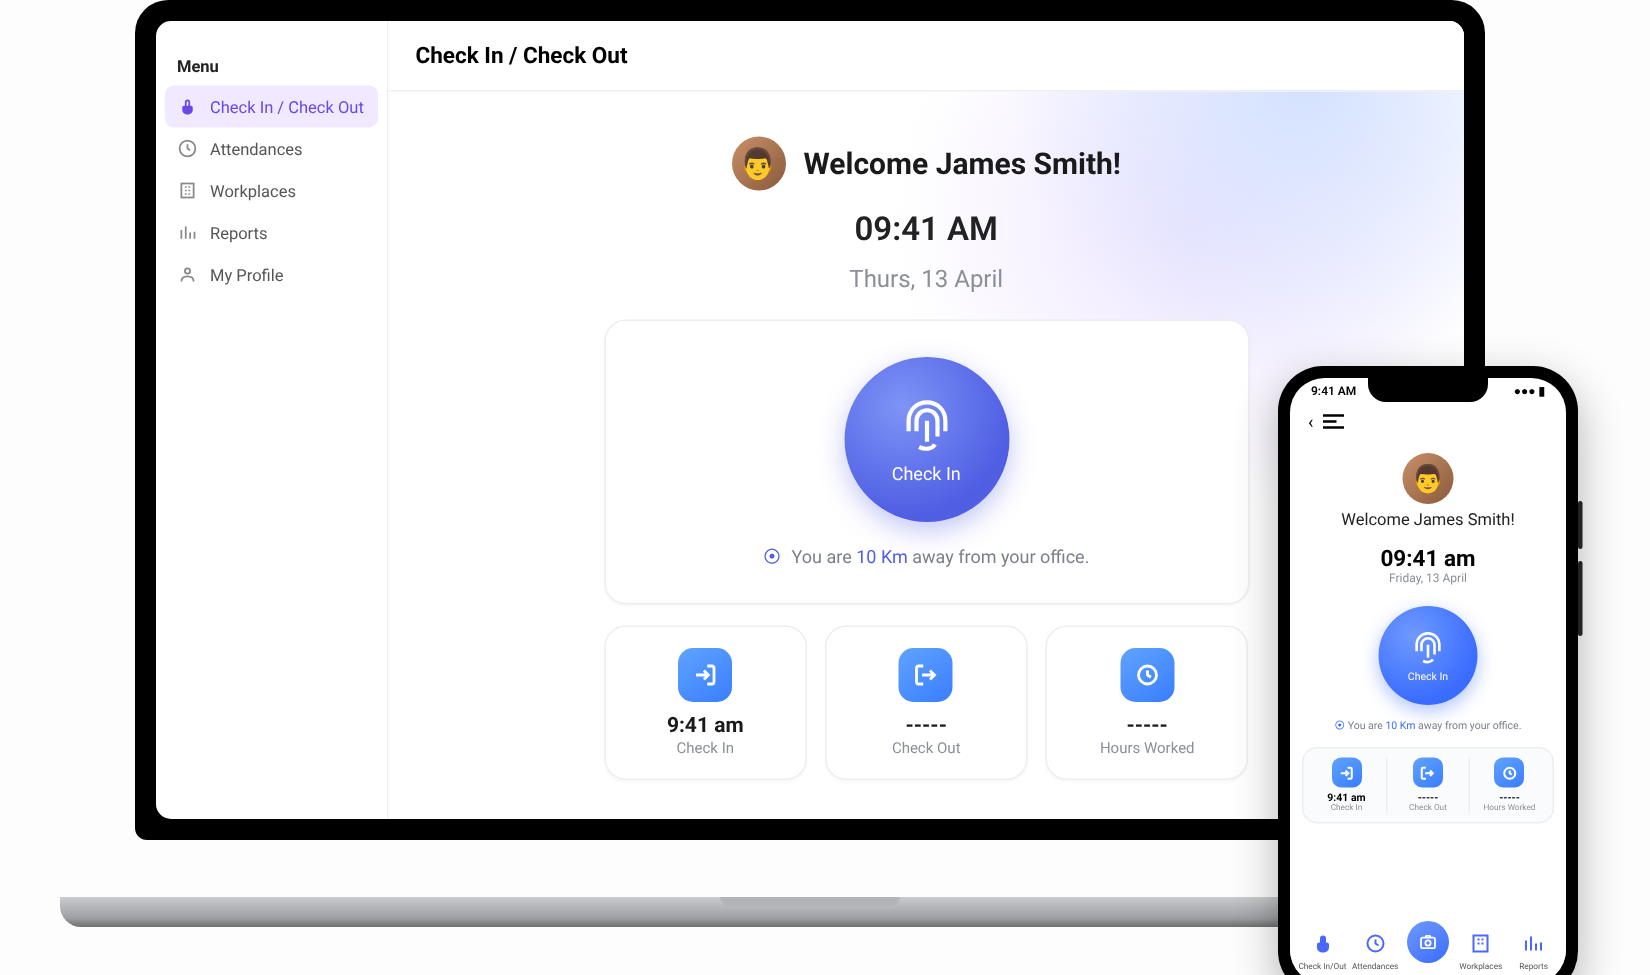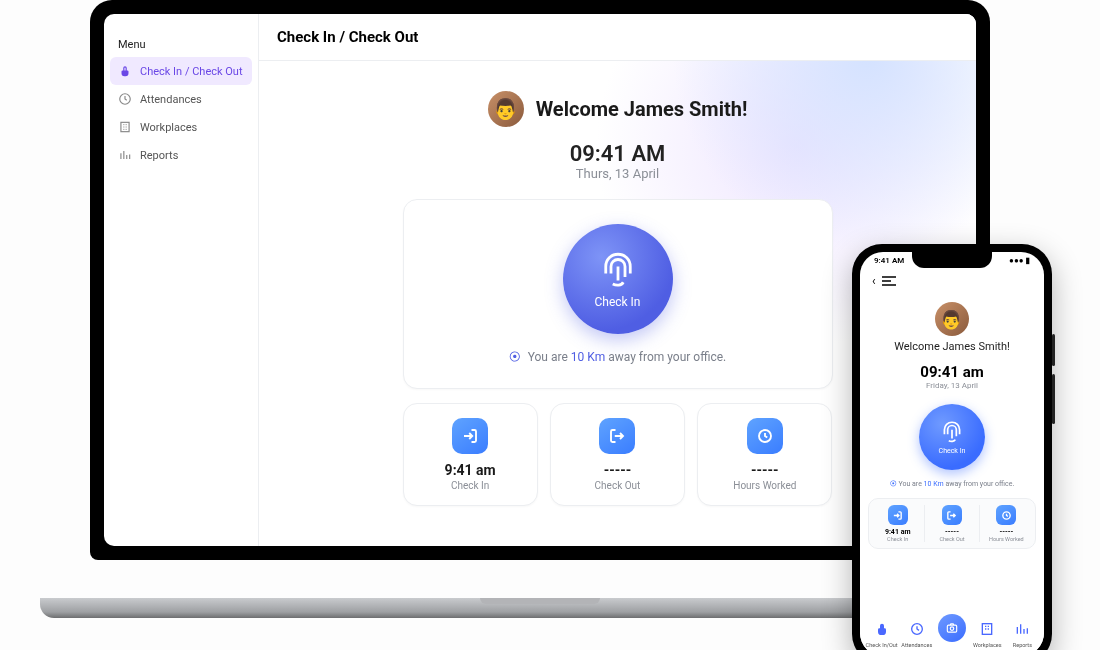--- a/index.html
+++ b/index.html
@@ -11,35 +11,35 @@
 .laptop-inner{width:100%;height:100%;background:#fff;border-radius:10px;overflow:hidden;display:flex}
 .laptop-base{position:absolute;left:-50px;right:-50px;bottom:-18px;height:20px;background:linear-gradient(#c9cbce,#9ea0a3 70%,#6d6e70);border-radius:0 0 14px 14px}
 .laptop-base::before{content:"";position:absolute;left:50%;top:0;transform:translateX(-50%);width:120px;height:6px;background:#b3b4b7;border-radius:0 0 10px 10px}
 
 
 .sidebar{width:155px;height:100%;border-right:1px solid #eceef1;padding:10px 0}
 .brand{padding:0 14px 4px}
 .brand-logo{font-size:26px;font-weight:500;color:#22cbe1;letter-spacing:-.5px}
 .brand-logo span{color:#5a5ab5}
 .brand-sub{font-size:10px;color:#3a7ca8}
-.menu-hdr{font-size:11px;font-weight:400;padding:14px 14px 6px;color:#222}
+.menu-hdr{font-size:11px;font-weight:700;padding:14px 14px 6px;color:#222}
 .menu-item{display:flex;align-items:center;gap:8px;padding:7px 14px;font-size:11px;color:#555;cursor:pointer}
 .menu-item.active{background:#f0e9ff;color:#6a47e6;border-radius:6px;margin:0 6px;padding:7px 8px}
 .menu-icon{width:14px;height:14px;display:flex;align-items:center;justify-content:center;color:#888}
 .menu-item.active .menu-icon{color:#6a47e6}
 
 
 .main{flex:1;position:relative;background:radial-gradient(circle at 85% 8%,#d4e2ff 0%,transparent 25%),radial-gradient(circle at 75% 25%,#eee5ff 0%,transparent 30%),#fff}
 .page-title{font-size:15px;font-weight:700;padding:14px 18px;border-bottom:1px solid #eceef1;background:#fff}
 .welcome{display:flex;align-items:center;justify-content:center;gap:12px;margin-top:30px}
 .avatar{width:36px;height:36px;border-radius:50%;background:linear-gradient(135deg,#c89068,#8a5a3c);display:flex;align-items:center;justify-content:center;font-size:20px}
 .welcome-text{font-size:20px;font-weight:700;color:#1a1a1a}
 .clock{text-align:center;margin-top:14px}
 .clock-time{font-size:22px;font-weight:600;color:#222}
-.clock-date{font-size:13px;color:#8b8f97;margin-top:0}
+.clock-date{font-size:16px;color:#8b8f97;margin-top:10px}
 
 .card{background:#fff;border:1px solid #eceef1;border-radius:14px;box-shadow:0 1px 2px rgba(0,0,0,.03)}
 .check-card{width:430px;margin:18px auto 0;padding:24px;text-align:center}
 .fp-btn{width:110px;height:110px;border-radius:50%;background:radial-gradient(circle at 35% 30%,#7e94f7,#4f5ee3 70%);margin:0 auto;display:flex;flex-direction:column;align-items:center;justify-content:center;color:#fff;cursor:pointer;box-shadow:0 6px 18px rgba(79,94,227,.35)}
 .fp-btn svg{width:42px;height:42px}
 .fp-btn-label{font-size:12px;margin-top:4px}
 .dist{margin-top:16px;font-size:12px;color:#7a7f8a}
 .dist .km{color:#4f5ee3}
 .pin-icon{color:#4f5ee3;margin-right:4px}
 
@@ -118,20 +118,29 @@
           <span>Workplaces</span>
         </div>
         <div class="menu-item">
           <span class="menu-icon">
               <svg viewBox="0 0 24 24" width="14" height="14" fill="currentColor">
                 <path d="M5 19V9m5 10V5m5 14v-7m5 7V11" stroke="currentColor" stroke-width="2" fill="none"></path>
               </svg>
             </span>
           <span>Reports</span>
         </div>
+        <div class="menu-item">
+          <span class="menu-icon">
+              <svg viewBox="0 0 24 24" width="14" height="14" fill="currentColor">
+                <circle cx="12" cy="8" r="3" fill="none" stroke="currentColor" stroke-width="2"></circle>
+                <path d="M5 20c0-4 3-6 7-6s7 2 7 6" fill="none" stroke="currentColor" stroke-width="2"></path>
+              </svg>
+            </span>
+          <span>My Profile</span>
+        </div>
       </div>
 
       <div class="main">
         <div class="page-title">Check In / Check Out</div>
 
         <div class="welcome">
           <div class="avatar">👨</div>
           <div class="welcome-text">Welcome James Smith!</div>
         </div>
 

